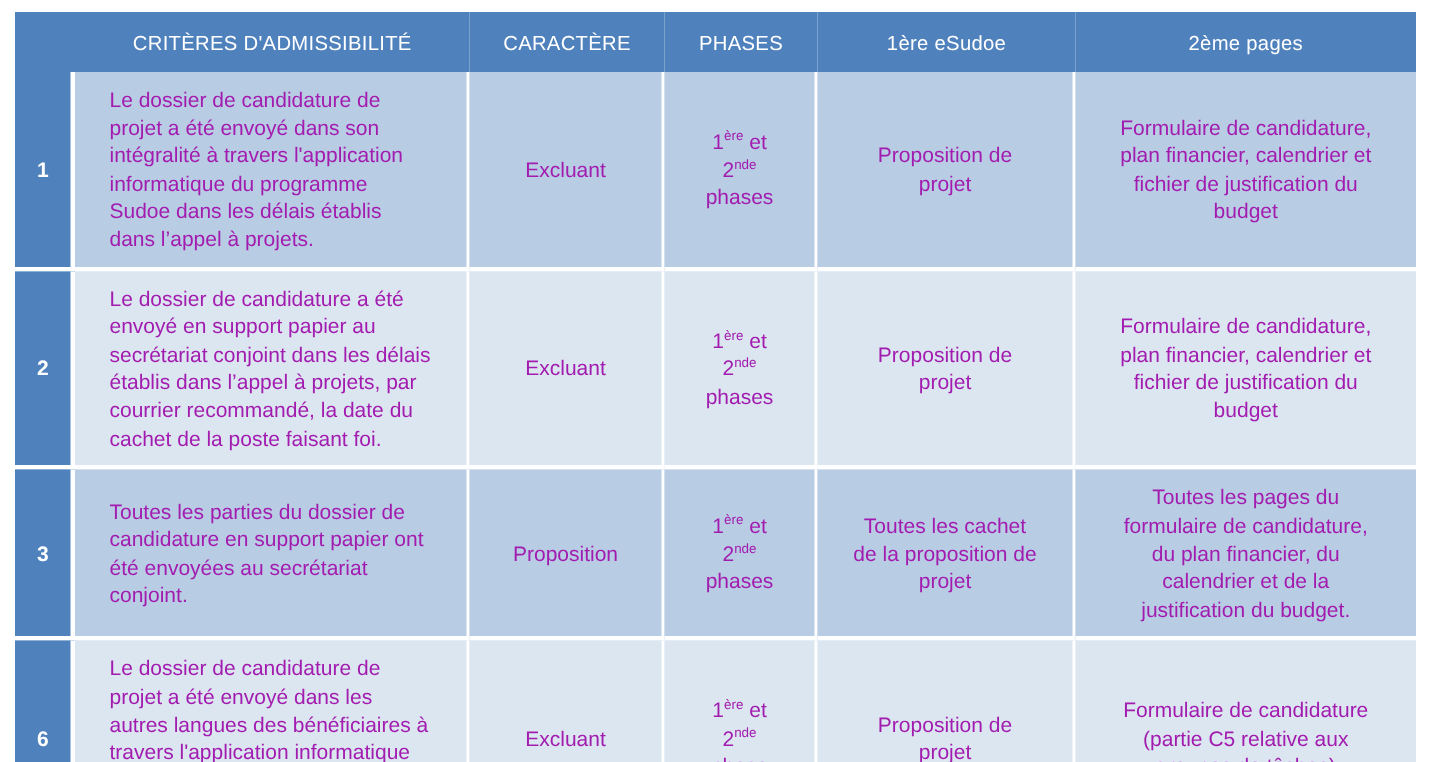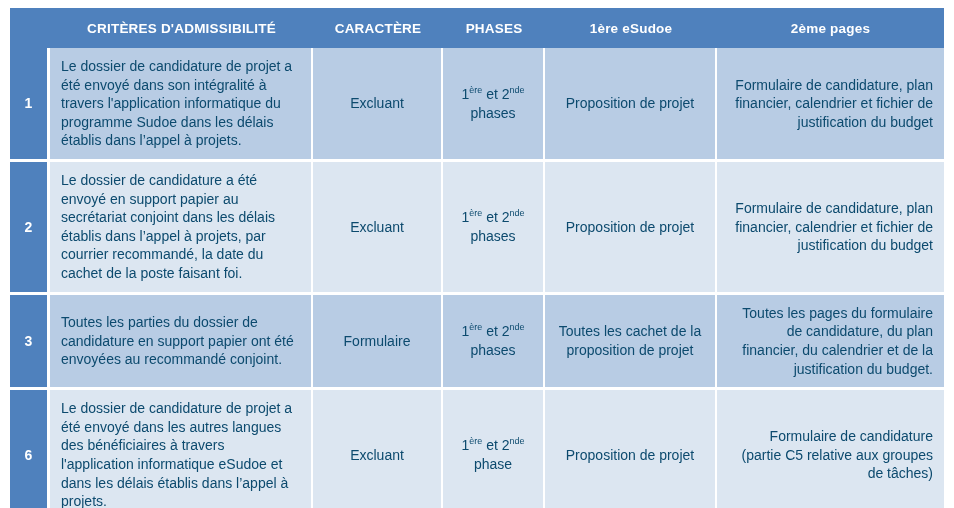--- a/index.html
+++ b/index.html
@@ -27,21 +27,21 @@
     border-spacing: 0;
     width: 934px;
     table-layout: fixed;
   }
 
   
   thead th {
     background: #4f81bd;
     color: #ffffff;
     font-size: 13.5px;
-    font-weight: bold;
+    font-weight: normal;
     letter-spacing: 0.2px;
     text-align: center;
     vertical-align: middle;
     height: 40px;
     padding: 0 4px;
     border: none;
   }
   th.col-num {
     background: #4f81bd;
   }
@@ -50,23 +50,23 @@
   .col-num    { width: 40px; }
   .col-crit   { width: 263px; }
   .col-car    { width: 130px; }
   .col-pha    { width: 102px; }
   .col-ph1    { width: 172px; }
   .col-ph2    { width: 227px; }
 
   
   tbody td {
     font-size: 14px;
-    color: #0c4a6e;
+    color: #a21caf;
     vertical-align: middle;
-    padding: 9px 11px;
+    padding: 9px 23px;
     line-height: 1.33;
     border-right: 2px solid #ffffff;
     border-bottom: 3px solid #ffffff;
   }
   tbody tr td:last-child {
     border-right: none;
   }
   tbody tr:last-child td {
     border-bottom: none;
   }
@@ -81,21 +81,21 @@
     border-right: 3px solid #ffffff;
   }
 
   td.criteria-text {
     text-align: left;
   }
   td.center {
     text-align: center;
   }
   td.left {
-    text-align: right;
+    text-align: center;
   }
 
   
   tr.shade-dark  td:not(.num) { background: #b8cce4; }
   tr.shade-light td:not(.num) { background: #dce6f1; }
 
   sup {
     font-size: 0.64em;
     vertical-align: super;
     line-height: 0;
@@ -139,22 +139,22 @@
         <td class="num">2</td>
         <td class="criteria-text">Le dossier de candidature a été envoyé en support papier au secrétariat conjoint dans les délais établis dans l’appel à projets, par courrier recommandé, la date du cachet de la poste faisant foi.</td>
         <td class="center">Excluant</td>
         <td class="center"><span>1</span><sup>ère</sup><span> et 2</span><sup>nde</sup><span> phases</span></td>
         <td class="center">Proposition de projet</td>
         <td class="left">Formulaire de candidature, plan financier, calendrier et fichier de justification du budget</td>
       </tr>
 
       <tr class="shade-dark">
         <td class="num">3</td>
-        <td class="criteria-text">Toutes les parties du dossier de candidature en support papier ont été envoyées au recommandé conjoint.</td>
-        <td class="center">Formulaire</td>
+        <td class="criteria-text">Toutes les parties du dossier de candidature en support papier ont été envoyées au secrétariat conjoint.</td>
+        <td class="center">Proposition</td>
         <td class="center"><span>1</span><sup>ère</sup><span> et 2</span><sup>nde</sup><span> phases</span></td>
         <td class="center">Toutes les cachet de la proposition de projet</td>
         <td class="left">Toutes les pages du formulaire de candidature, du plan financier, du calendrier et de la justification du budget.</td>
       </tr>
 
       <tr class="shade-light">
         <td class="num">6</td>
         <td class="criteria-text">Le dossier de candidature de projet a été envoyé dans les autres langues des bénéficiaires à travers l'application informatique eSudoe et dans les délais établis dans l’appel à projets.</td>
         <td class="center">Excluant</td>
         <td class="center"><span>1</span><sup>ère</sup><span> et 2</span><sup>nde</sup><span> phase</span></td>

